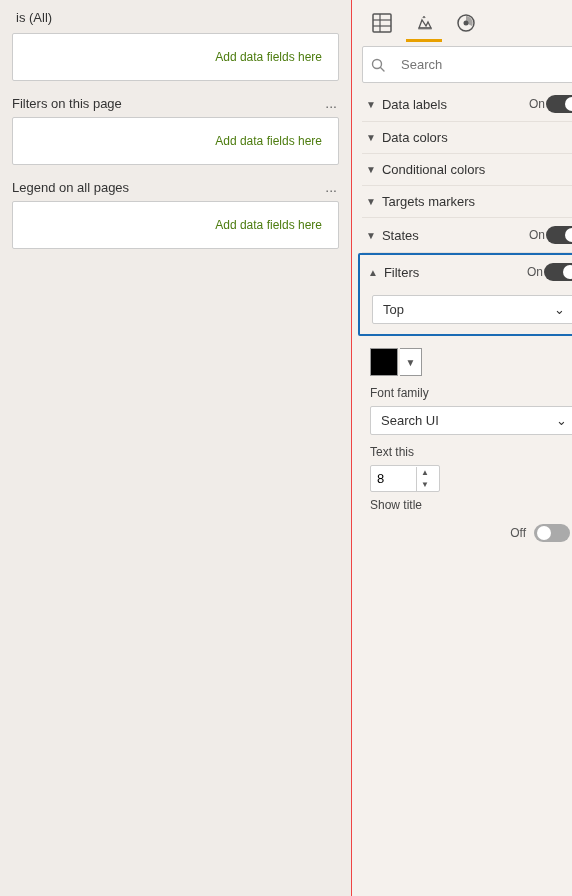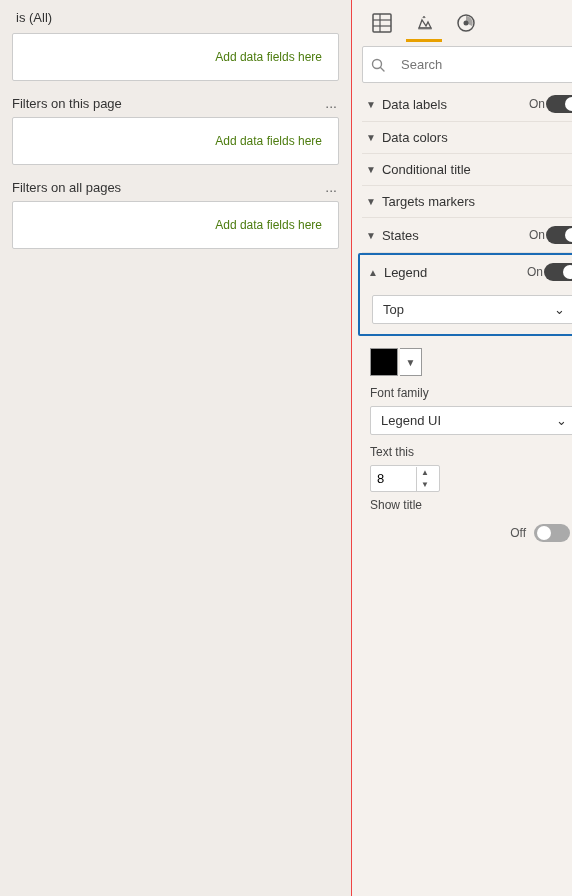--- a/index.html
+++ b/index.html
@@ -330,21 +330,21 @@
   <div class="drop-zone">Add data fields here</div>
 
   <div class="section-header">
     <span class="section-title">Filters on this page</span>
     <button class="ellipsis-btn">...</button>
   </div>
 
   <div class="drop-zone">Add data fields here</div>
 
   <div class="section-header">
-    <span class="section-title">Filters on all pages</span>
+    <span class="section-title">Legend on all pages</span>
     <button class="ellipsis-btn">...</button>
   </div>
 
   <div class="drop-zone">Add data fields here</div>
 </div>
 
 <div class="right-panel">
 
   <div class="toolbar">
     <div class="toolbar-icon">
@@ -397,21 +397,21 @@
     <div class="prop-row">
       <div class="prop-left">
         <span class="chevron">▼</span>
         <span>Data colors</span>
       </div>
     </div>
 
     <div class="prop-row">
       <div class="prop-left">
         <span class="chevron">▼</span>
-        <span>Conditional title</span>
+        <span>Conditional colors</span>
       </div>
     </div>
 
     <div class="prop-row">
       <div class="prop-left">
         <span class="chevron">▼</span>
         <span>Targets markers</span>
       </div>
     </div>
 
@@ -425,21 +425,21 @@
         <div class="toggle on">
           <div class="toggle-knob"></div>
         </div>
       </div>
     </div>
 
     <div class="legend-section">
       <div class="legend-header">
         <div class="prop-left">
           <span class="chevron">▲</span>
-          <span>Legend</span>
+          <span>Filters</span>
         </div>
         <div class="prop-right">
           <span>On</span>
           <div class="toggle on">
             <div class="toggle-knob"></div>
           </div>
         </div>
       </div>
 
       <div class="sub-section">
@@ -453,21 +453,21 @@
     <div class="sub-section" style="padding: 8px 8px 0 8px;">
       <div class="color-row">
         <div class="color-swatch"></div>
         <div class="color-dropdown-btn">▼</div>
       </div>
     </div>
 
     <div class="sub-section" style="padding: 10px 8px 0 8px;">
       <div class="sub-label">Font family</div>
       <div class="dropdown">
-        <span>Legend UI</span>
+        <span>Search UI</span>
         <span>⌄</span>
       </div>
     </div>
 
     <div class="sub-section" style="padding: 10px 8px 0 8px;">
       <div class="sub-label">Text this</div>
       <div class="number-input-wrap">
         <input type="number" value="8" style="">
         <div class="spinner-btns">
           <button class="spinner-btn">▲</button>

